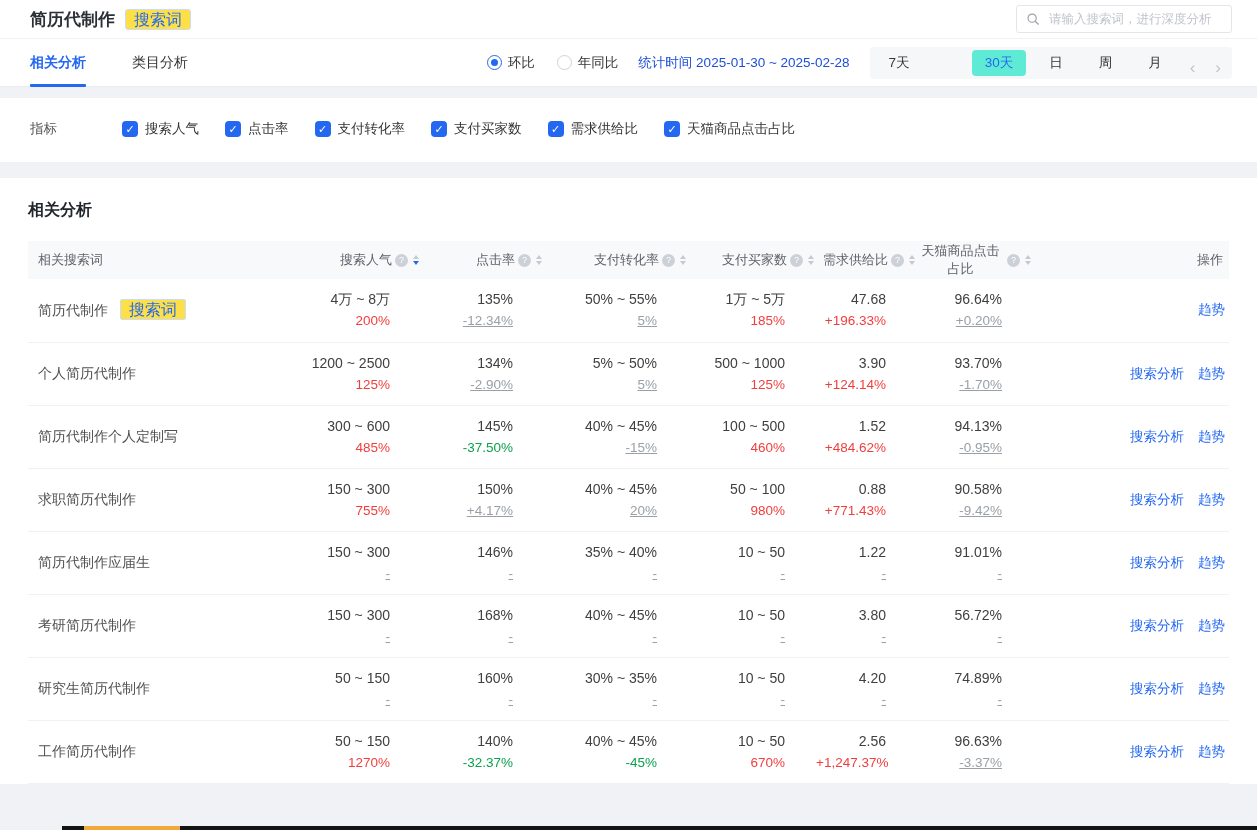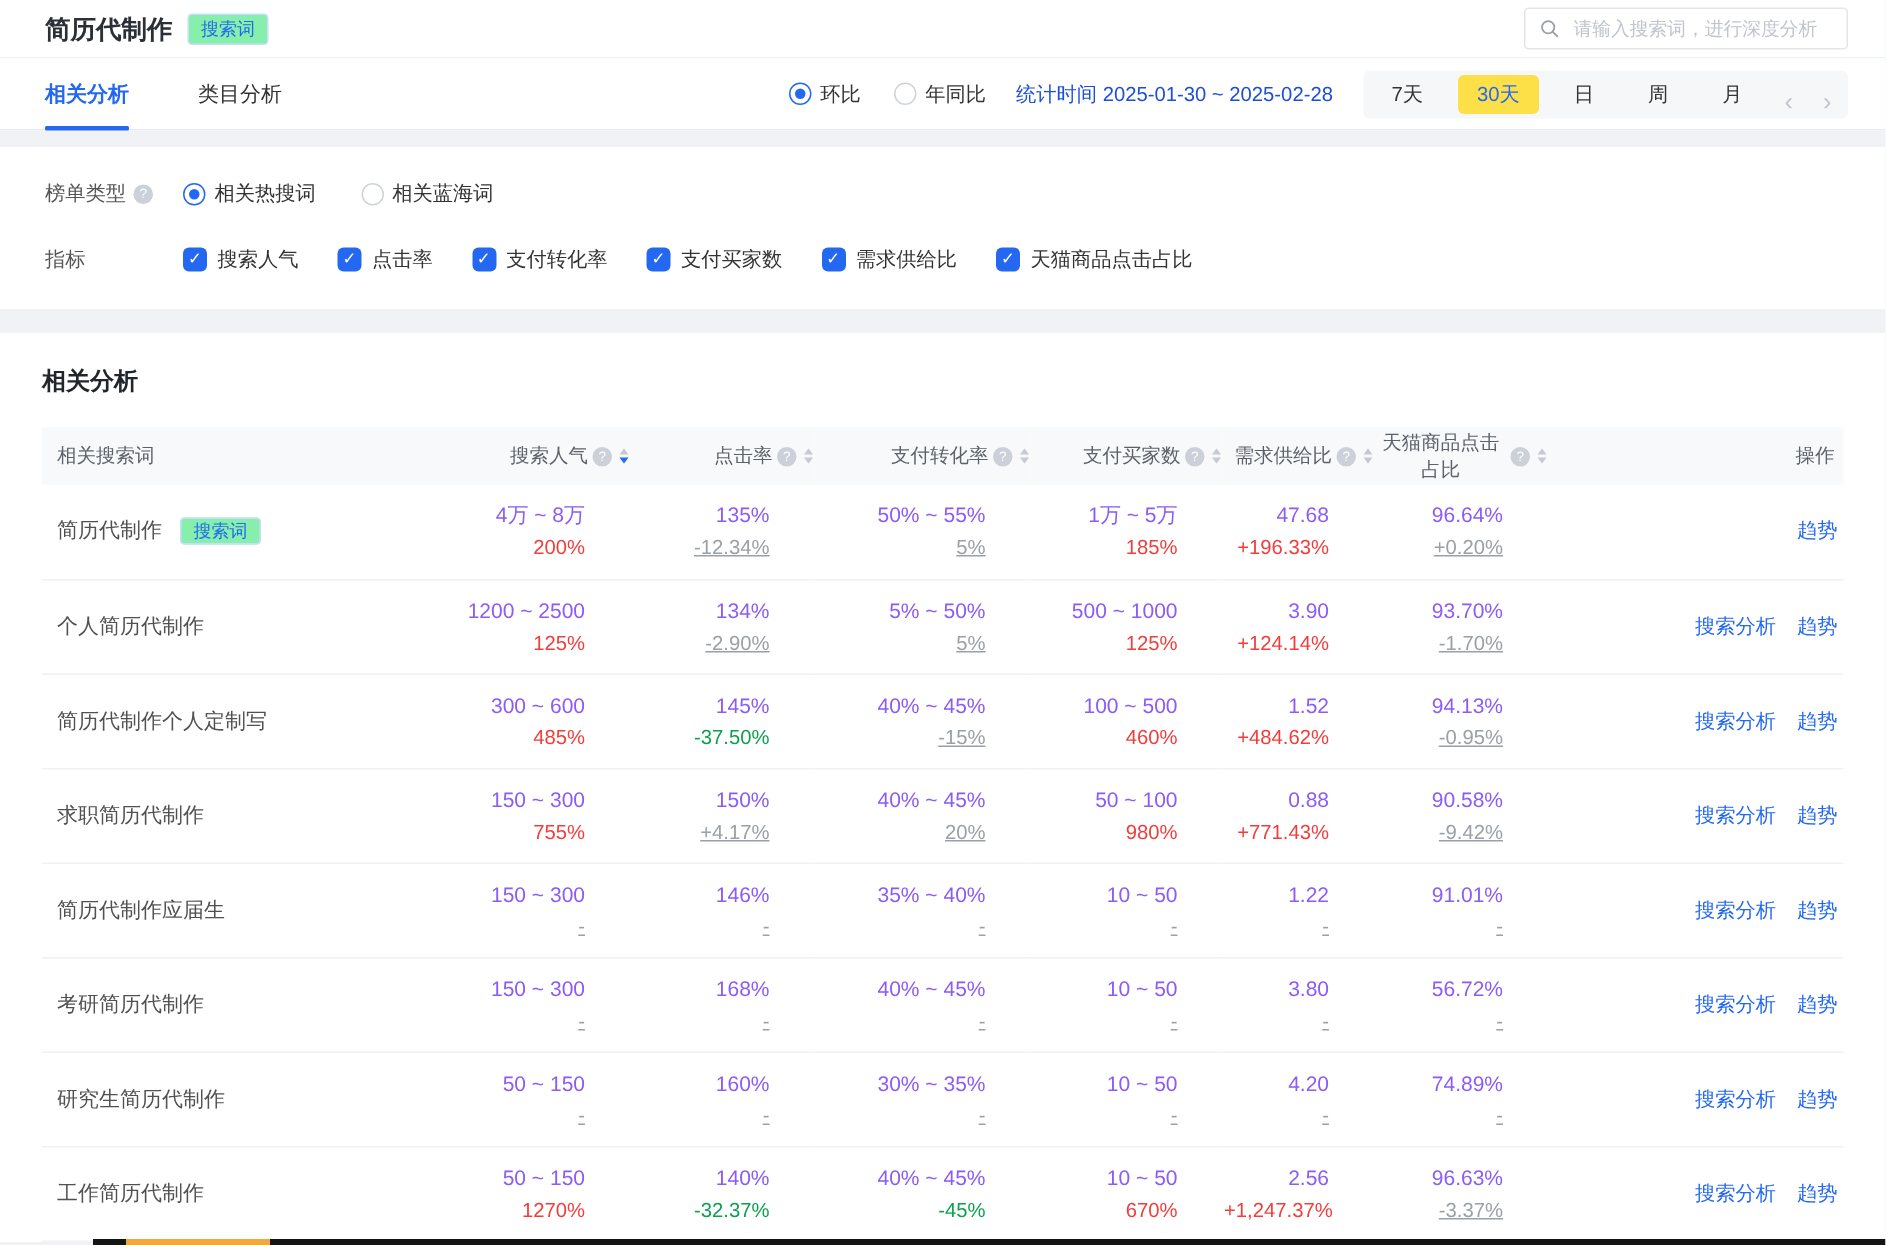--- a/index.html
+++ b/index.html
@@ -9,21 +9,21 @@
     background:#f0f2f5; color:#333;
     font-family:"Liberation Sans","DejaVu Sans",sans-serif;
     font-size:13.5px;
   }
 
   
   .topbar { background:#fff; }
   .title-row { height:39px; display:flex; align-items:center; padding:0 25px 0 30px; border-bottom:1px solid #f0f1f4; }
   .title-row h1 { margin:0; font-size:17px; font-weight:700; color:#2b2f36; }
   .badge {
-    margin-left:10px; font-size:12px; color:#2468f2; background:#86efac;
+    margin-left:10px; font-size:16px; color:#2468f2; background:#fde047;
     border:1px solid #c9dcff; border-radius:3px; padding:1px 8px; line-height:17px; white-space:nowrap;
   }
   .searchbox {
     margin-left:auto; width:216px; height:28px; border:1px solid #e3e5e9; border-radius:3px;
     display:flex; align-items:center; padding:0 9px; gap:7px; background:#fff;
   }
   .searchbox input { border:none; outline:none; flex:1; font-size:12.5px; color:#333; background:transparent; min-width:0; }
   .searchbox input::placeholder { color:#c0c4cc; }
 
   .tab-row { height:48px; display:flex; align-items:center; padding:0 25px 0 30px; border-bottom:1px solid #e9ebf0; background:#fff; }
@@ -34,21 +34,21 @@
 
   .toolbar-right { margin-left:auto; display:flex; align-items:center; gap:20px; }
   .radio-group { display:flex; align-items:center; gap:22px; }
   .radio-opt { display:flex; align-items:center; gap:6px; font-size:13.5px; color:#333; cursor:pointer; }
   .radio { width:15px; height:15px; border-radius:50%; border:1px solid #cfd3da; background:#fff; position:relative; flex:none; }
   .radio.checked { border-color:#2468f2; }
   .radio.checked::after { content:""; position:absolute; left:3px; top:3px; width:7px; height:7px; border-radius:50%; background:#2468f2; }
   .stat-time { font-size:13.5px; color:#1d4ed8; white-space:nowrap; }
   .period-group { display:flex; align-items:flex-end; background:#f6f7f9; border-radius:4px; padding:3px 6px; gap:10px; }
   .period-btn { font-size:13.5px; color:#333; padding:4px 13px; border-radius:4px; cursor:pointer; white-space:nowrap; }
-  .period-btn.active { background:#fde047; color:#2468f2; }
+  .period-btn.active { background:#5eead4; color:#2468f2;margin-left:39px; }
   .chev { color:#c0c4cc; font-size:17px; line-height:1; padding:0 5px; cursor:pointer; user-select:none; }
 
   
   .filter-card { background:#fff; margin-top:11px; padding:22px 30px 24px; }
   .filter-row { display:flex; align-items:center; }
   .filter-row + .filter-row { margin-top:26px; }
   .filter-label { width:92px; font-size:13.5px; color:#555; display:flex; align-items:center; gap:5px; flex:none; }
   .filter-options { display:flex; align-items:center; gap:30px; }
   .filter-options.metrics { gap:26px; }
   .cbx-opt { display:flex; align-items:center; gap:7px; font-size:13.5px; color:#333; cursor:pointer; }
@@ -71,21 +71,21 @@
   .sort { display:inline-flex; flex-direction:column; align-items:center; gap:2px; margin-left:2px; cursor:pointer; }
   .car { width:0; height:0; border-left:3.5px solid transparent; border-right:3.5px solid transparent; }
   .car.up { border-bottom:4px solid #c5c9d1; }
   .car.down { border-top:4px solid #c5c9d1; }
   .sort.sorted .car.down { border-top-color:#2468f2; }
 
   tbody td { border-bottom:1px solid #f0f1f4; height:63px; vertical-align:middle; }
   td.kw { padding-left:10px; font-size:14px; color:#515151; }
   td.kw .badge { margin-left:12px; }
   td.num { text-align:right; padding-right:30px; }
-  .val { font-size:14px; color:#8b5cf6; line-height:21px; }
+  .val { font-size:14px; color:#404040; line-height:21px; }
   .chg { font-size:13.5px; line-height:21px; }
   .chg-red { color:#f23d3d; }
   .chg-green { color:#0ba14e; }
   .chg-gray { color:#9aa0a6;text-decoration:underline; }
   td.act { text-align:right; padding-right:4px; white-space:nowrap; }
   .action-link { color:#2468f2; font-size:13.5px; margin-left:14px; cursor:pointer; text-decoration:none; }
 
   
   .bottom-bar { position:absolute; left:62px; right:0; bottom:0; height:4px; background:#141414; }
   .bottom-bar .seg { position:absolute; left:22px; top:0; bottom:0; width:96px; background:#f2a93b; }
@@ -133,36 +133,20 @@
           <span class="chev">‹</span>
           <span class="chev">›</span>
         </div>
     </div>
   </div>
 </header>
 
 <section class="filter-card">
   <div class="filter-row">
     <div class="filter-label">
-      <span>榜单类型</span>
-      <span class="qicon">?</span>
-    </div>
-    <div class="filter-options" id="ranktype-group">
-        <label class="radio-opt">
-          <span class="radio checked"></span>
-          <span>相关热搜词</span>
-        </label>
-        <label class="radio-opt">
-          <span class="radio"></span>
-          <span>相关蓝海词</span>
-        </label>
-      </div>
-  </div>
-  <div class="filter-row">
-    <div class="filter-label">
       <span>指标</span>
     </div>
     <div class="filter-options metrics" id="metrics-group">
         <label class="cbx-opt">
           <span class="cbx">✓</span>
           <span>搜索人气</span>
         </label>
         <label class="cbx-opt">
           <span class="cbx">✓</span>
           <span>点击率</span>

